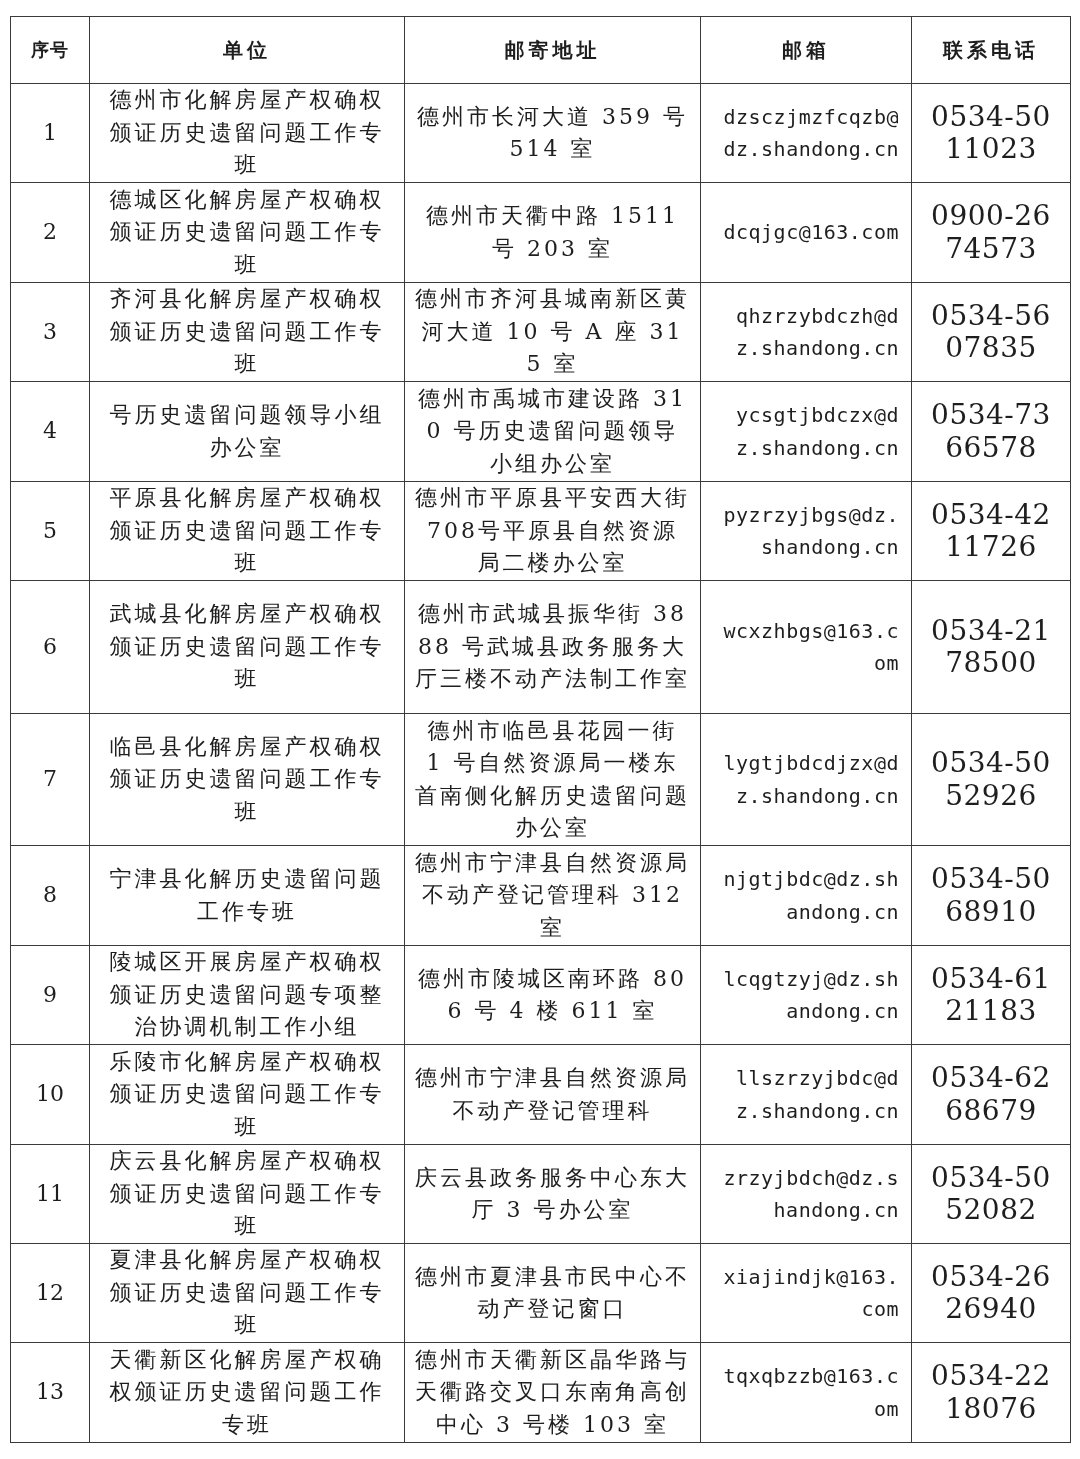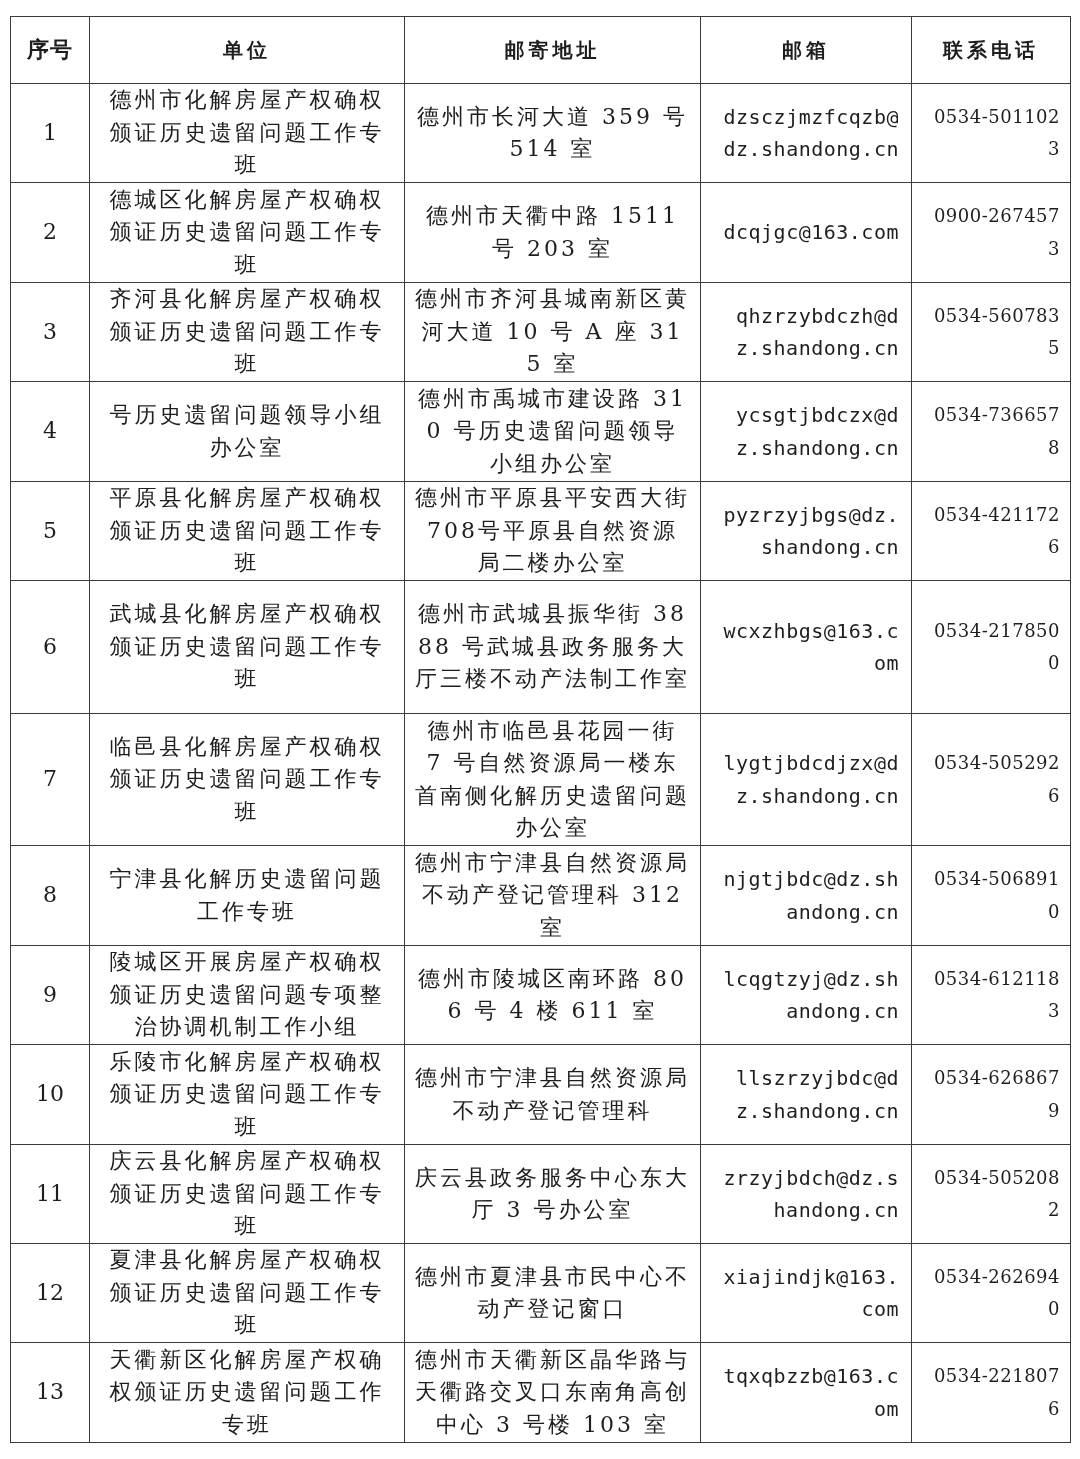--- a/index.html
+++ b/index.html
@@ -35,21 +35,21 @@
       padding: 0 14px;
       overflow: hidden;
     }
     .contact-table th {
       height: 66px;
       font-size: 20px;
       font-weight: bold;
       letter-spacing: 4px;
       padding: 0 4px;
     }
-    .contact-table th.h-no { font-size: 22px; letter-spacing: 1px; }
+    .contact-table th.h-no { font-size: 18px; letter-spacing: 1px; }
     .contact-table td {
       font-size: 22px;
       line-height: 32.5px;
       letter-spacing: 3px;
       word-break: break-all;
     }
     .contact-table td.no {
       padding: 0;
       letter-spacing: 0;
       font-size: 22px;
@@ -57,24 +57,23 @@
     .contact-table td.unit { padding: 0 16px; }
     .contact-table td.addr { padding: 0 10px; margin-left: 29px; }
     .contact-table td.mail {
       font-family: "DejaVu Sans Mono", "Liberation Mono", monospace;
       font-size: 20px;
       letter-spacing: 0.5px;
       padding: 0 12px;
       text-align: right;
     }
     .contact-table td.tel {
-      font-size: 18px;
+      font-size: 28px;
       letter-spacing: 0.5px;
       padding: 0 10px;
-      text-align: right;
     }
   </style>
 </head>
 <body>
 
 <table class="contact-table">
   <colgroup>
     <col class="c-no">
       <col class="c-unit">
       <col class="c-addr">
@@ -129,21 +128,21 @@
     <tr style="height:133px">
       <td class="no">6</td>
       <td class="unit">武城县化解房屋产权确权颁证历史遗留问题工作专班</td>
       <td class="addr">德州市武城县振华街 3888 号武城县政务服务大厅三楼不动产法制工作室</td>
       <td class="mail">wcxzhbgs@163.com</td>
       <td class="tel">0534-2178500</td>
     </tr>
     <tr style="height:132px">
       <td class="no">7</td>
       <td class="unit">临邑县化解房屋产权确权颁证历史遗留问题工作专班</td>
-      <td class="addr">德州市临邑县花园一街 7 号自然资源局一楼东首南侧化解历史遗留问题办公室</td>
+      <td class="addr">德州市临邑县花园一街 1 号自然资源局一楼东首南侧化解历史遗留问题办公室</td>
       <td class="mail">lygtjbdcdjzx@dz.shandong.cn</td>
       <td class="tel">0534-5052926</td>
     </tr>
     <tr style="height:100px">
       <td class="no">8</td>
       <td class="unit">宁津县化解历史遗留问题工作专班</td>
       <td class="addr">德州市宁津县自然资源局不动产登记管理科 312 室</td>
       <td class="mail">njgtjbdc@dz.shandong.cn</td>
       <td class="tel">0534-5068910</td>
     </tr>

